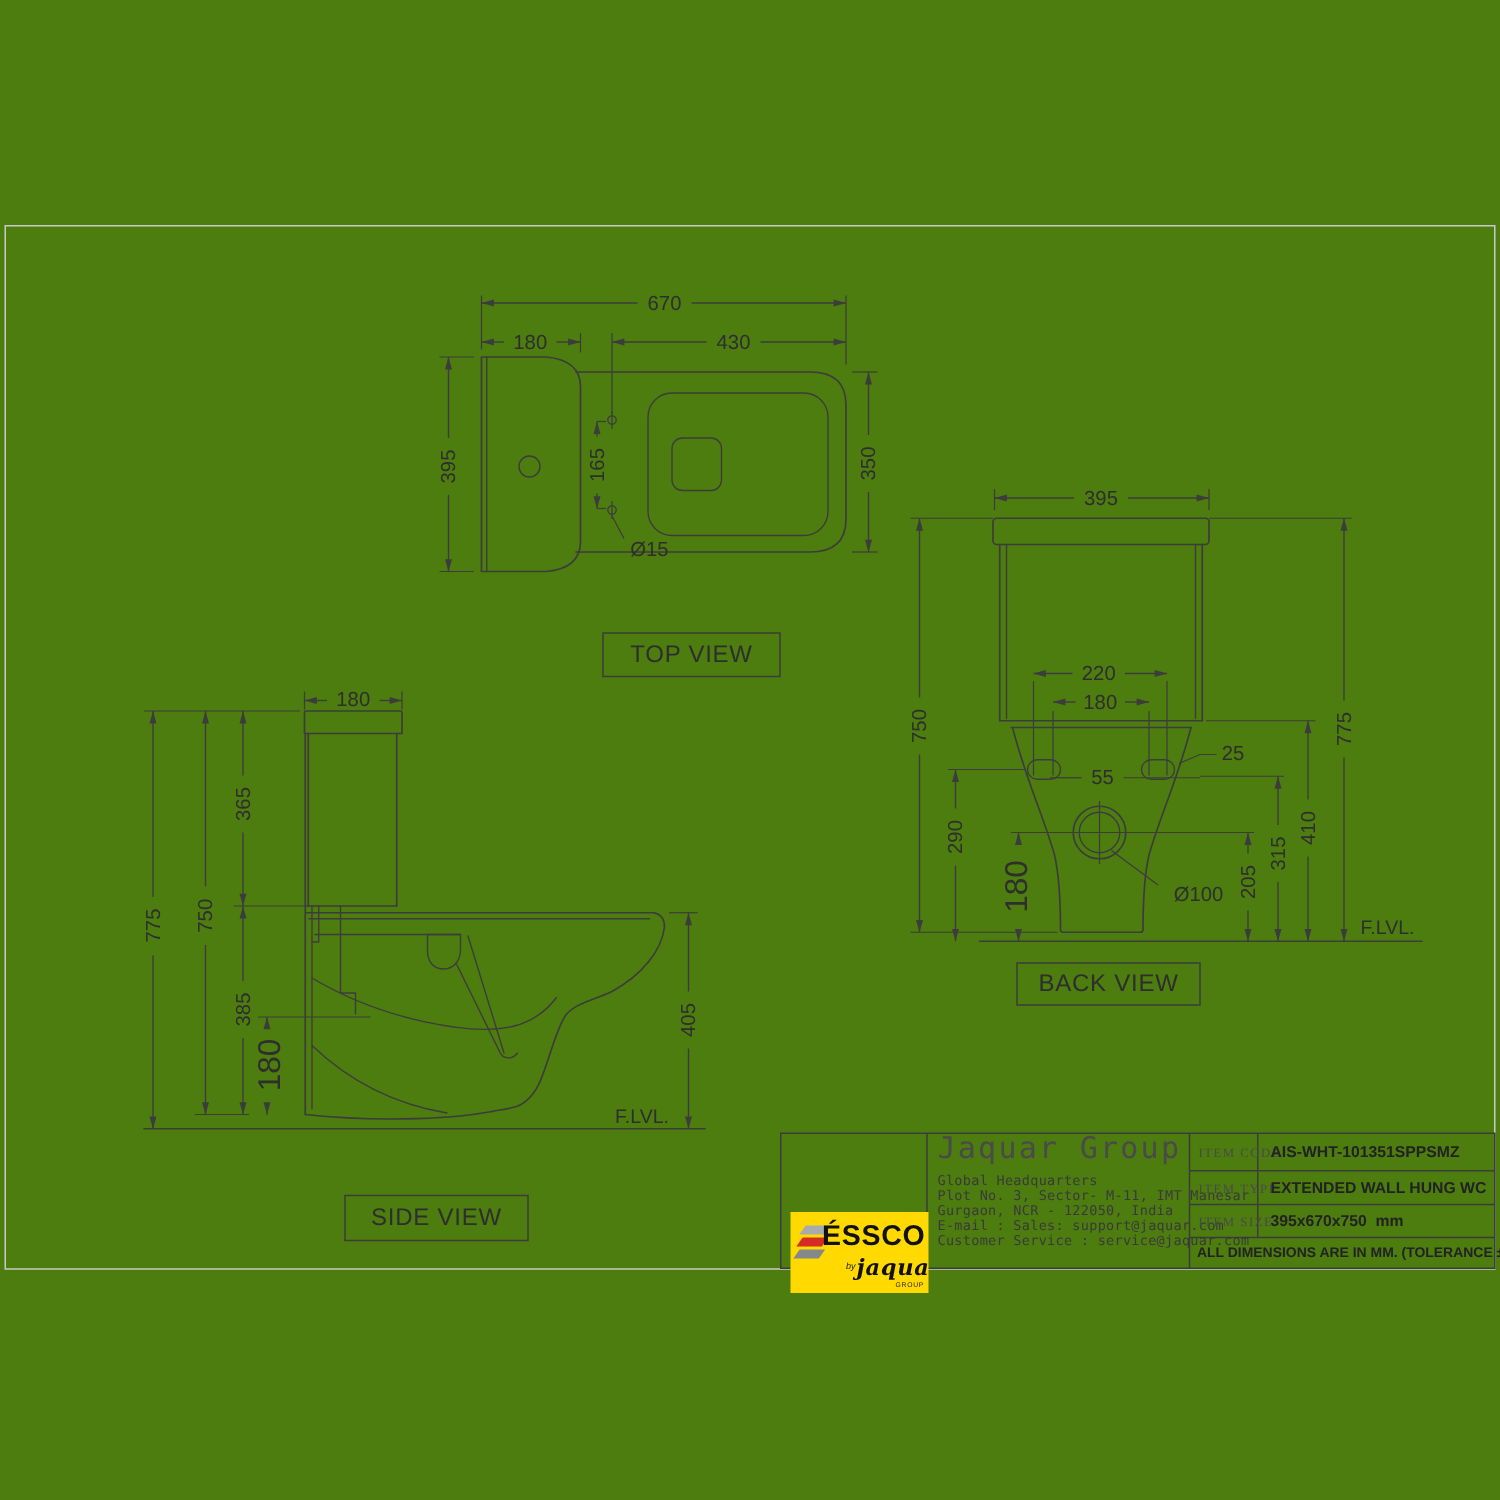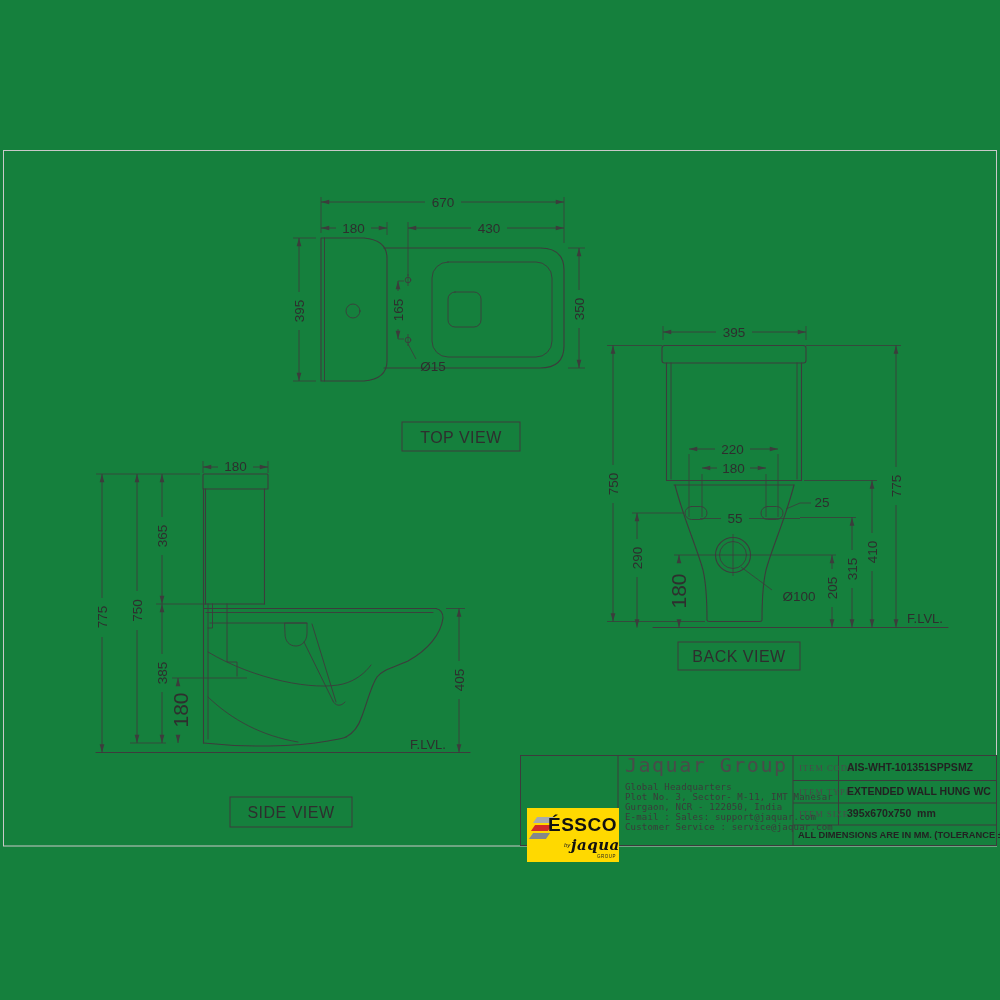--- a/index.html
+++ b/index.html
@@ -1,16 +1,16 @@
 <!DOCTYPE html>
 <html><head>
 <meta charset="utf-8">
 <style>
   html,body{margin:0;padding:0;background:#fff;}
-  .page{position:relative;width:1000px;height:1000px;background:#15803d;overflow:hidden;
+  .page{position:relative;width:1000px;height:1000px;background:#4d7c0f;overflow:hidden;
         font-family:"Liberation Sans",sans-serif;}
   svg{position:absolute;left:0;top:0;}
   svg text{fill:#2e2e2e;font-family:"Liberation Sans",sans-serif;white-space:pre;}
   .p{fill:none;stroke:#3c3c3c;stroke-width:1.1;stroke-linecap:round;stroke-linejoin:round;}
   .p2{fill:none;stroke:#3c3c3c;stroke-width:0.9;stroke-linecap:round;stroke-linejoin:round;}
   .d{fill:none;stroke:#3c3c3c;stroke-width:0.9;}
   .e{fill:none;stroke:#3c3c3c;stroke-width:0.8;}
   .dimtxt{font-size:13.5px;}
   .bigtxt{font-size:21px;}
   .lbl{font-size:16px;letter-spacing:0.5px;}

